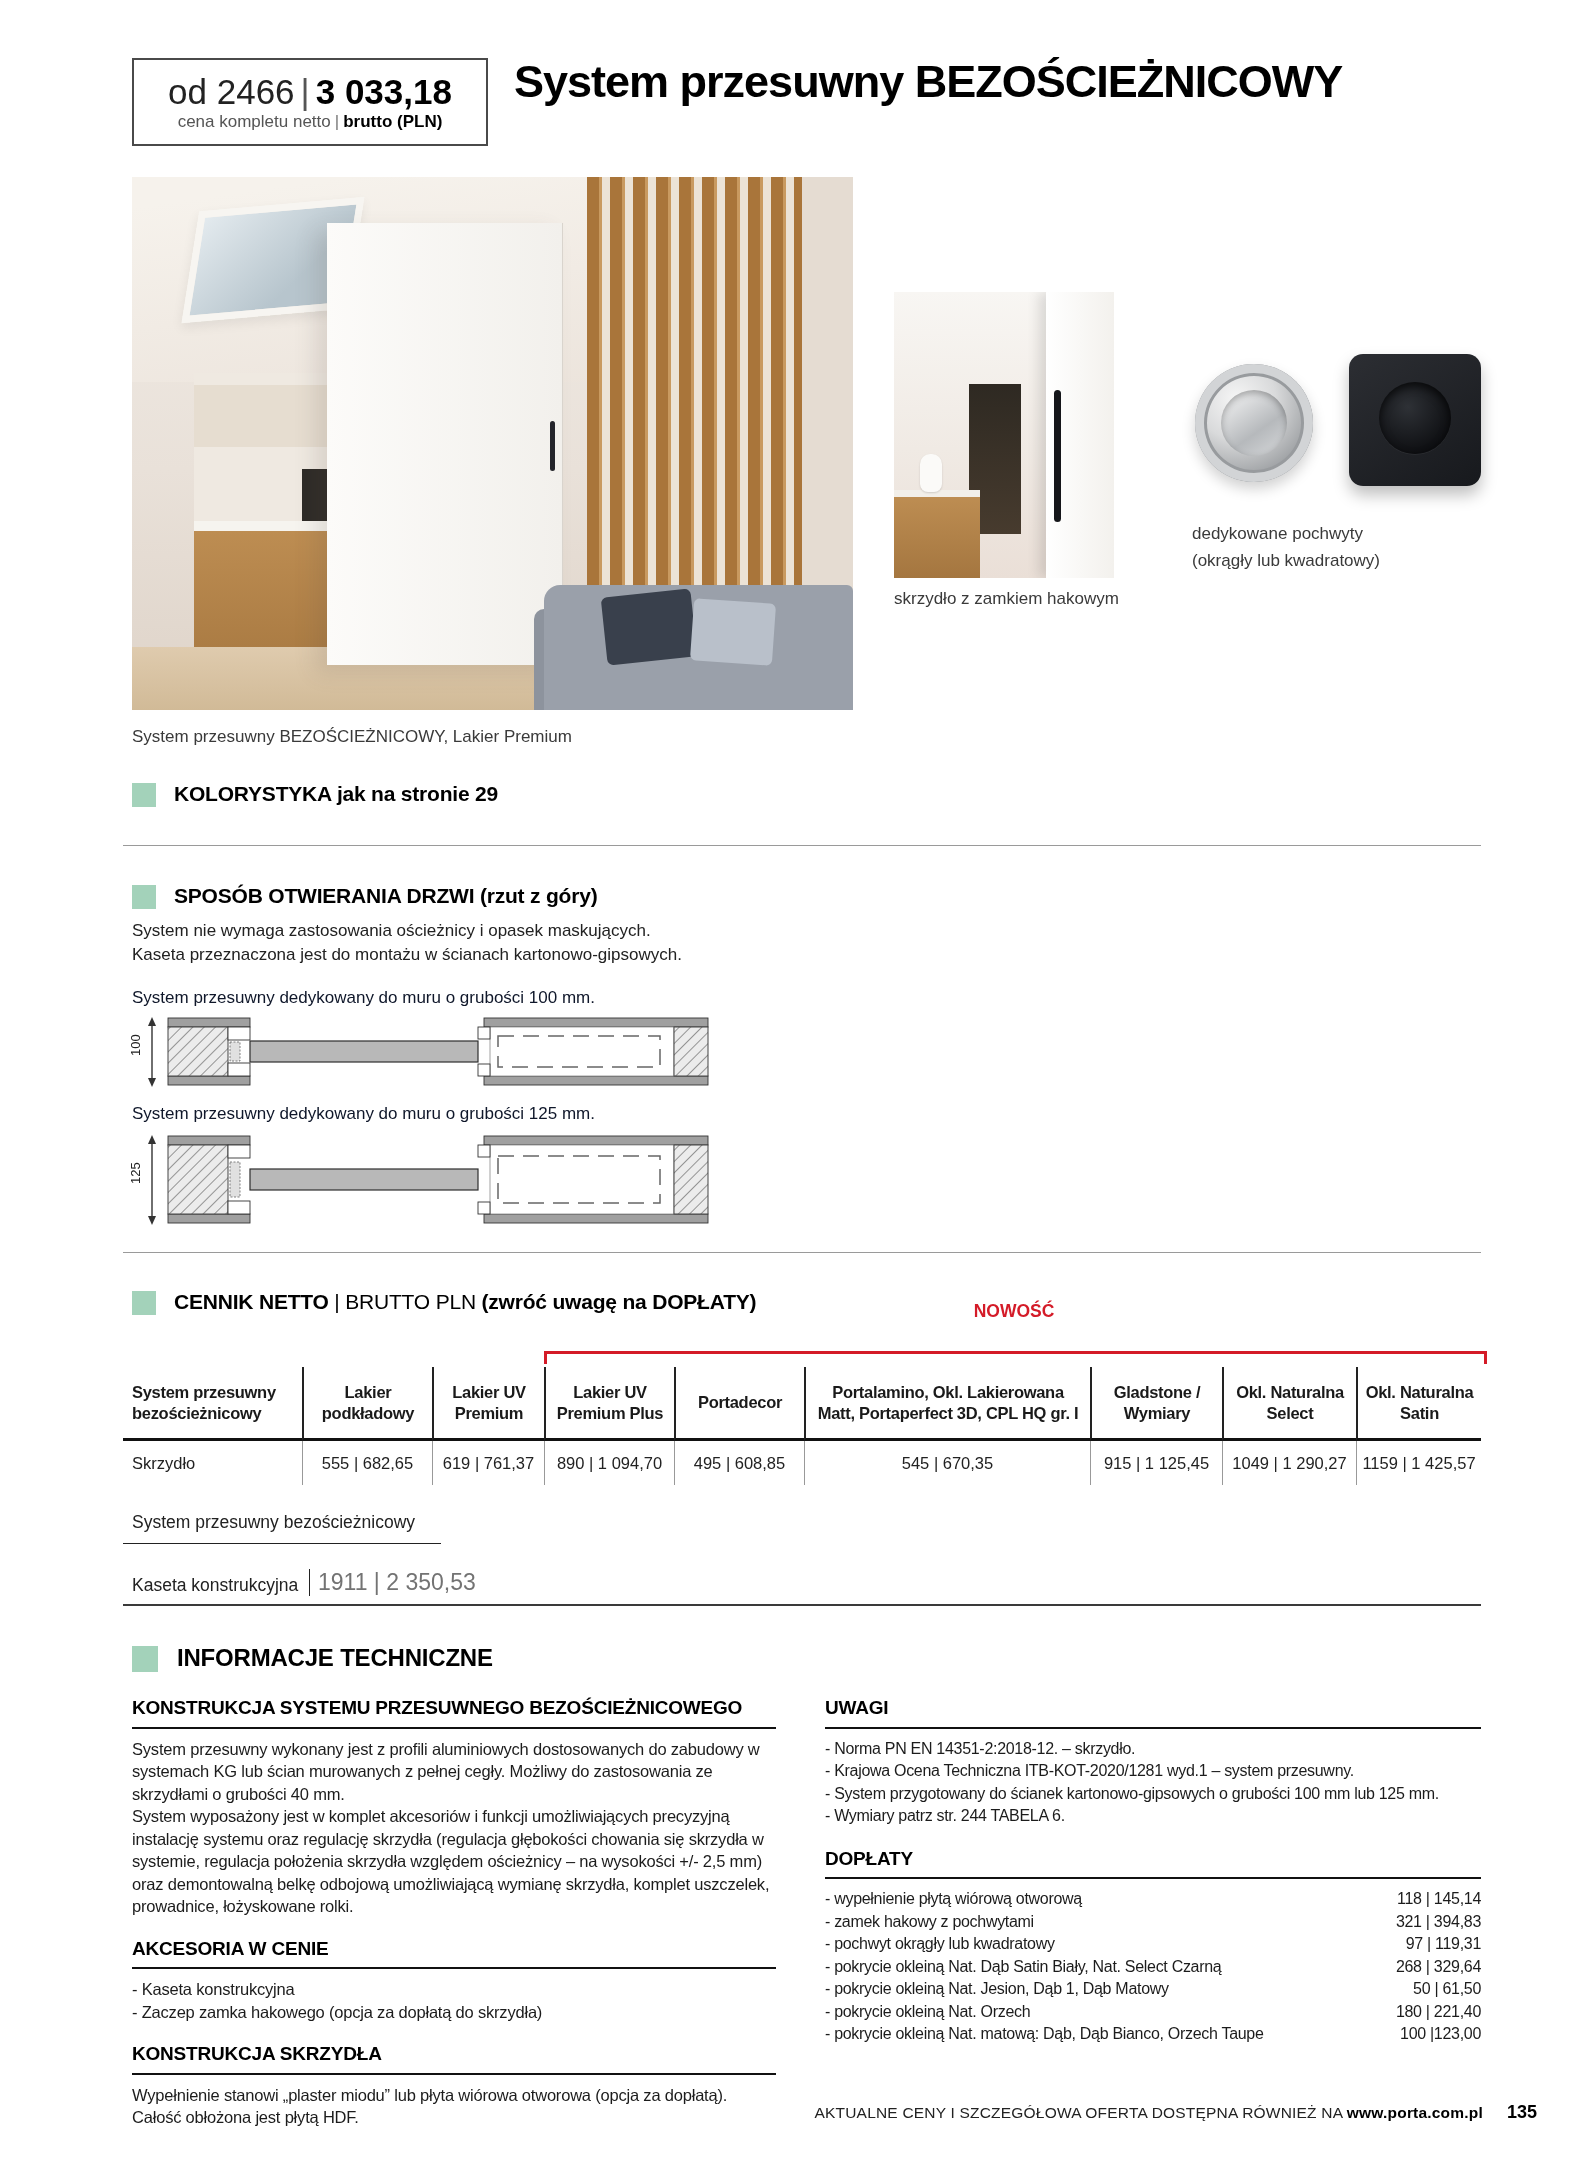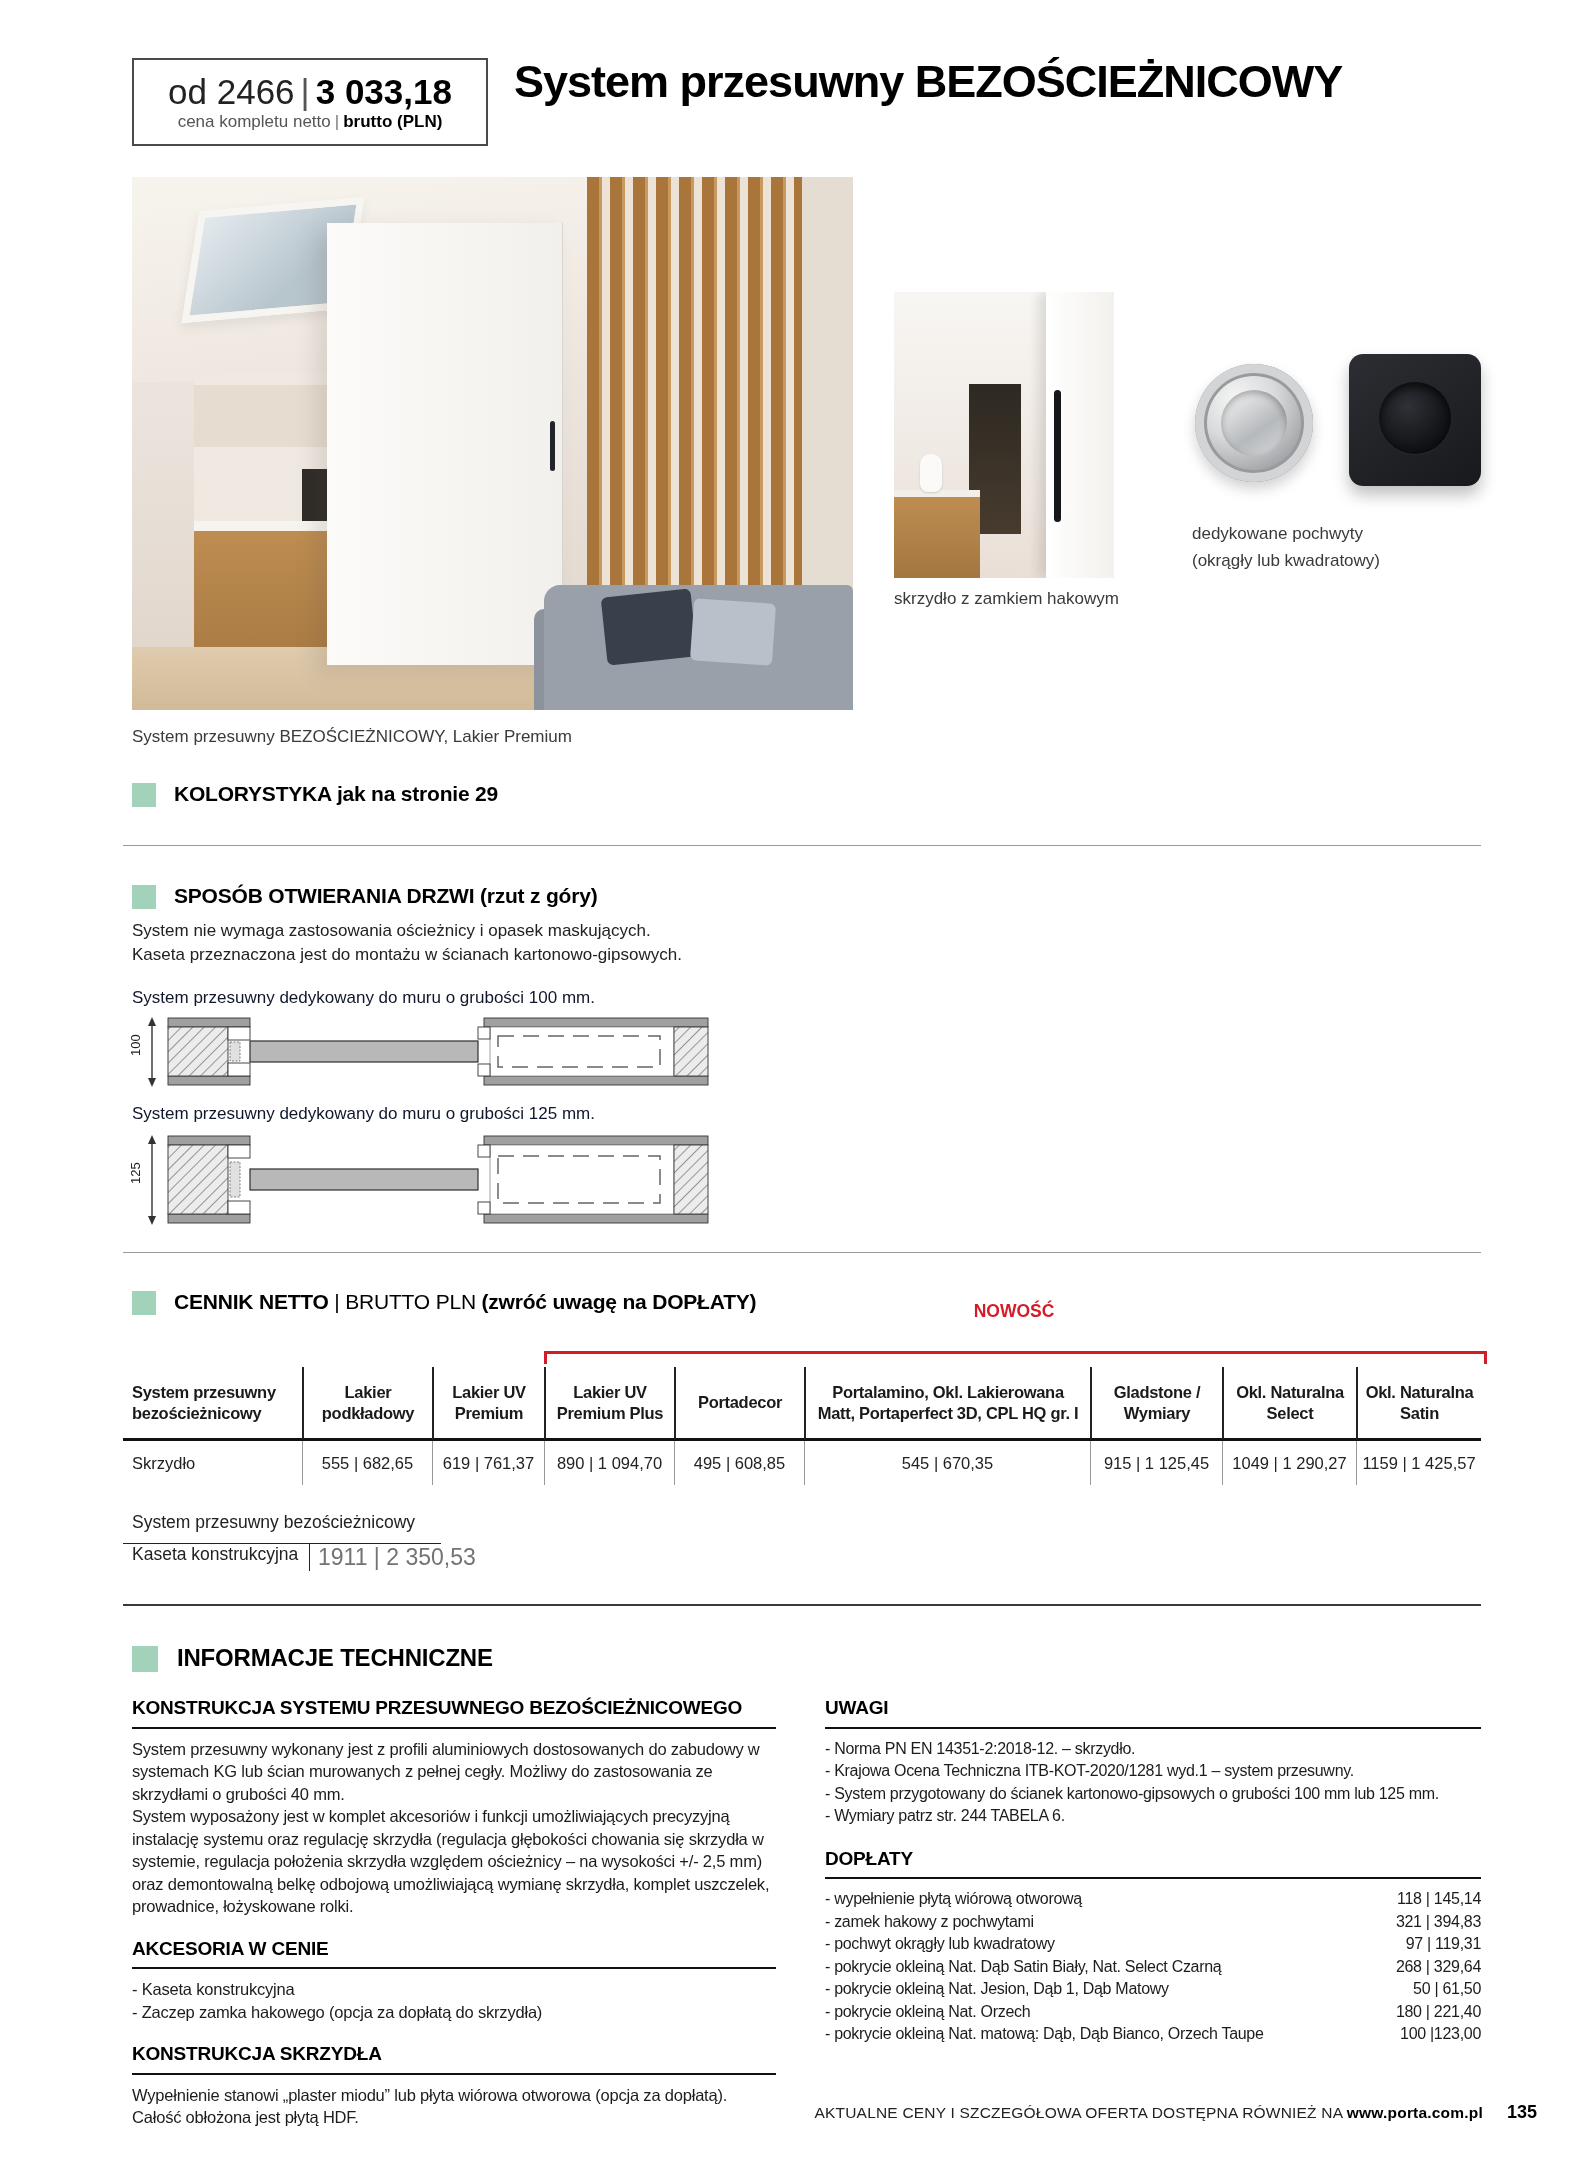--- a/index.html
+++ b/index.html
@@ -106,21 +106,21 @@
   .pt-v{height:44px;display:flex;align-items:center;justify-content:center;
         font-size:16.5px;color:#222;box-sizing:border-box;white-space:nowrap;}
   .pt-col + .pt-col .pt-h{border-left:2px solid #222;}
   .pt-col + .pt-col .pt-v{border-left:1px solid #999;}
   .pt-col-first .pt-h{align-items:flex-start;padding-left:9px;text-align:left;}
   .pt-col-first .pt-v{justify-content:flex-start;padding-left:9px;}
 
   
   .kaseta{left:123px;top:1512px;width:1358px;}
   .k-head{font-size:17.5px;color:#222;padding-left:9px;margin-bottom:10px;}
-  .k-row{width:318px;border-top:1.5px solid #222;height:52px;display:flex;align-items:flex-start;}
+  .k-row{width:318px;border-top:1.5px solid #222;height:52px;display:flex;align-items:flex-end;}
   .k-label{flex:0 0 186px;display:flex;align-items:center;padding-left:9px;font-size:17.5px;color:#222;box-sizing:border-box;}
   .k-value{flex:1;border-left:1.5px solid #222;display:flex;align-items:center;padding-left:8px;
            font-size:23px;color:#737373;white-space:nowrap;}
   .rule-full{left:123px;top:1604px;width:1358px;border-top:2px solid #3a3a3a;height:0;}
 
   
   .tech-title{font-weight:800;font-size:24px;letter-spacing:-0.2px;white-space:nowrap;color:#000;}
   .tcol{font-size:16.5px;line-height:22.5px;color:#1c1c1c;letter-spacing:-0.2px;}
   .tcol-left{left:132px;top:1697px;width:644px;}
   .tcol-right{left:825px;top:1697px;width:656px;}

